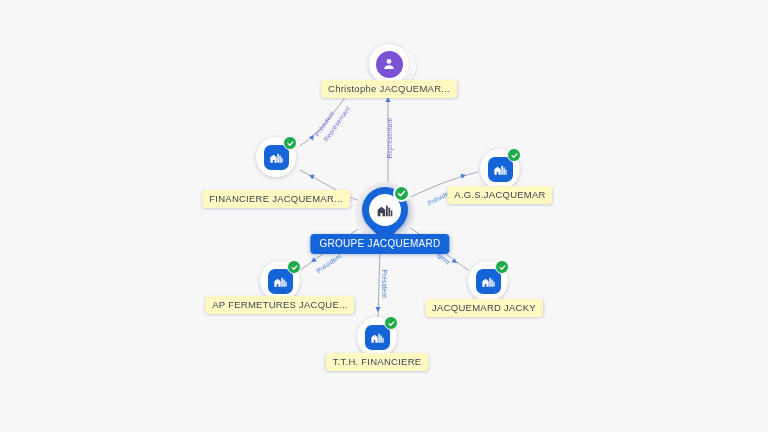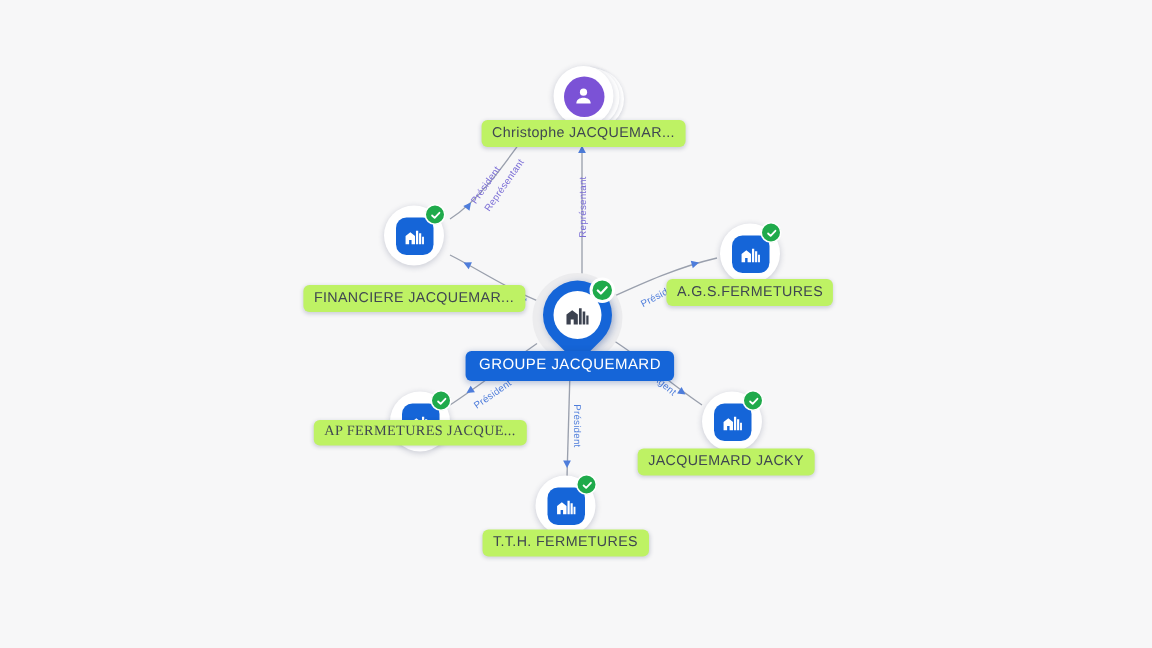--- a/index.html
+++ b/index.html
@@ -158,21 +158,21 @@
     align-items: center;
     justify-content: center;
     box-sizing: border-box;
     z-index: 3;
   }
 
   
   .node-label {
     position: absolute;
     transform: translateX(-50%);
-    background: #bef264;
+    background: #fef9c3;
     color: #3f4651;
     font-size: 9.5px;
     letter-spacing: 0.25px;
     padding: 3px 7px 4px 7px;
     border-radius: 4px;
     box-shadow: 0 1px 3px rgba(30,40,80,0.20);
     white-space: nowrap;
     font-family: "Liberation Sans", sans-serif;
   }
   .node-label.primary {
@@ -262,21 +262,21 @@
               <path fill="#ffffff" d="M5.0 12.3h4.6v1.3H5.0z" opacity="0"></path>
             </svg>
           </div>
           <div class="badge">
             <svg width="9" height="9" viewBox="0 0 24 24">
               <path d="M5.5 12.4 L10 16.7 L18.5 7.6" stroke="#ffffff" stroke-width="3.2" fill="none" stroke-linecap="round" stroke-linejoin="round"></path>
             </svg>
           </div>
         </div>
       </div>
-      <div class="node-label" style="left: 500px; top: 186px;">A.G.S.FERMETURES</div>
+      <div class="node-label" style="left: 500px; top: 186px;">A.G.S.JACQUEMAR</div>
       <div class="node-icon-wrap" style="left: 488px; top: 281px;">
         <div class="circle-node">
           <div class="inner-sq">
             <svg width="15" height="15" viewBox="0 0 24 24">
               <path fill="#ffffff" d="M2.2 20.4V11.6l5.1-3.9 5.0 3.9v8.8H8.6v-4.3H6.0v4.3z"></path>
               <path fill="#ffffff" d="M13.3 20.4V6.1h2.4v14.3z"></path>
               <path fill="#ffffff" d="M16.6 20.4V8.9h2.3v11.5z"></path>
               <path fill="#ffffff" d="M19.8 20.4v-8.0h2.0v8.0z"></path>
               <path fill="#ffffff" d="M5.0 12.3h4.6v1.3H5.0z" opacity="0"></path>
             </svg>
@@ -300,40 +300,40 @@
               <path fill="#ffffff" d="M5.0 12.3h4.6v1.3H5.0z" opacity="0"></path>
             </svg>
           </div>
           <div class="badge">
             <svg width="9" height="9" viewBox="0 0 24 24">
               <path d="M5.5 12.4 L10 16.7 L18.5 7.6" stroke="#ffffff" stroke-width="3.2" fill="none" stroke-linecap="round" stroke-linejoin="round"></path>
             </svg>
           </div>
         </div>
       </div>
-      <div class="node-label" style="left: 377px; top: 353px;">T.T.H. FERMETURES</div>
+      <div class="node-label" style="left: 377px; top: 353px;">T.T.H. FINANCIERE</div>
       <div class="node-icon-wrap" style="left: 280px; top: 281px;">
         <div class="circle-node">
           <div class="inner-sq">
             <svg width="15" height="15" viewBox="0 0 24 24">
               <path fill="#ffffff" d="M2.2 20.4V11.6l5.1-3.9 5.0 3.9v8.8H8.6v-4.3H6.0v4.3z"></path>
               <path fill="#ffffff" d="M13.3 20.4V6.1h2.4v14.3z"></path>
               <path fill="#ffffff" d="M16.6 20.4V8.9h2.3v11.5z"></path>
               <path fill="#ffffff" d="M19.8 20.4v-8.0h2.0v8.0z"></path>
               <path fill="#ffffff" d="M5.0 12.3h4.6v1.3H5.0z" opacity="0"></path>
             </svg>
           </div>
           <div class="badge">
             <svg width="9" height="9" viewBox="0 0 24 24">
               <path d="M5.5 12.4 L10 16.7 L18.5 7.6" stroke="#ffffff" stroke-width="3.2" fill="none" stroke-linecap="round" stroke-linejoin="round"></path>
             </svg>
           </div>
         </div>
       </div>
-      <div class="node-label" style="left: 280px; top: 280px; font-family: Liberation Serif, serif;">AP FERMETURES JACQUE...</div>
+      <div class="node-label" style="left: 280px; top: 296px;">AP FERMETURES JACQUE...</div>
     </div>
 
   <div class="node" id="center-node-holder" style="left: 385px; top: 212px;">
       <div class="pin-halo"></div>
       <div class="node-icon-wrap" style="left: 0px; top: 4px;">
         <div class="pin">
           <div class="pin-body"></div>
           <div class="pin-hole">
             <svg width="18" height="18" viewBox="0 0 24 24">
               <path fill="#3c4250" d="M2.2 20.4V11.6l5.1-3.9 5.0 3.9v8.8H8.6v-4.3H6.0v4.3z"></path>

